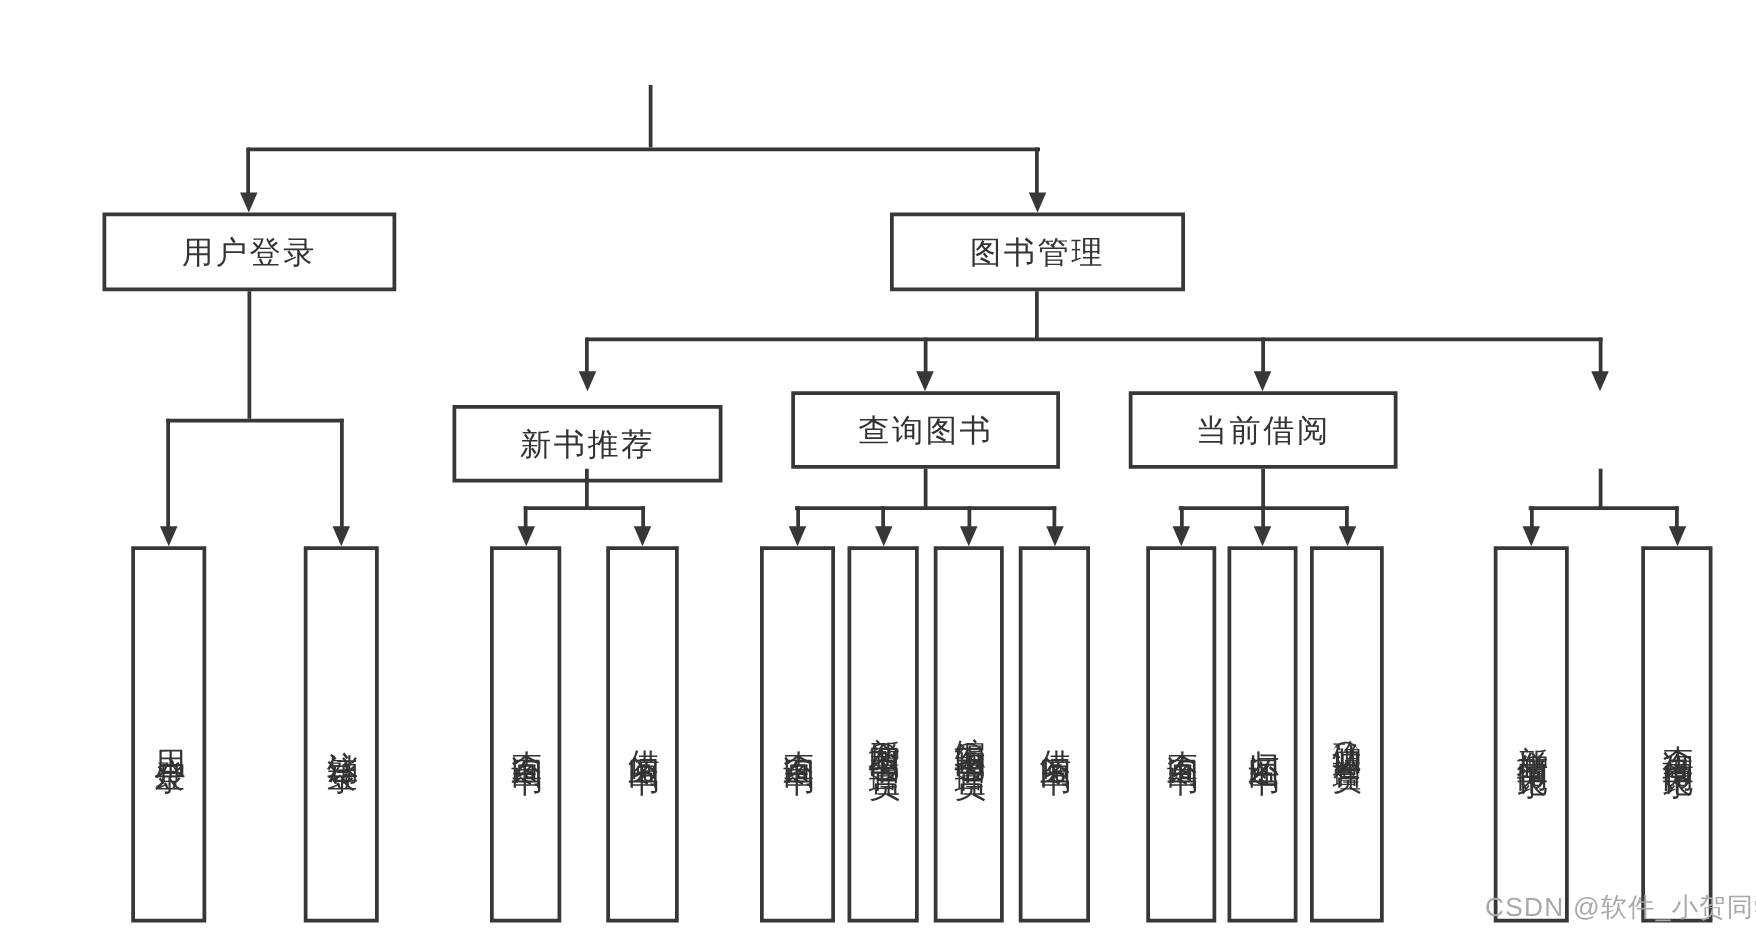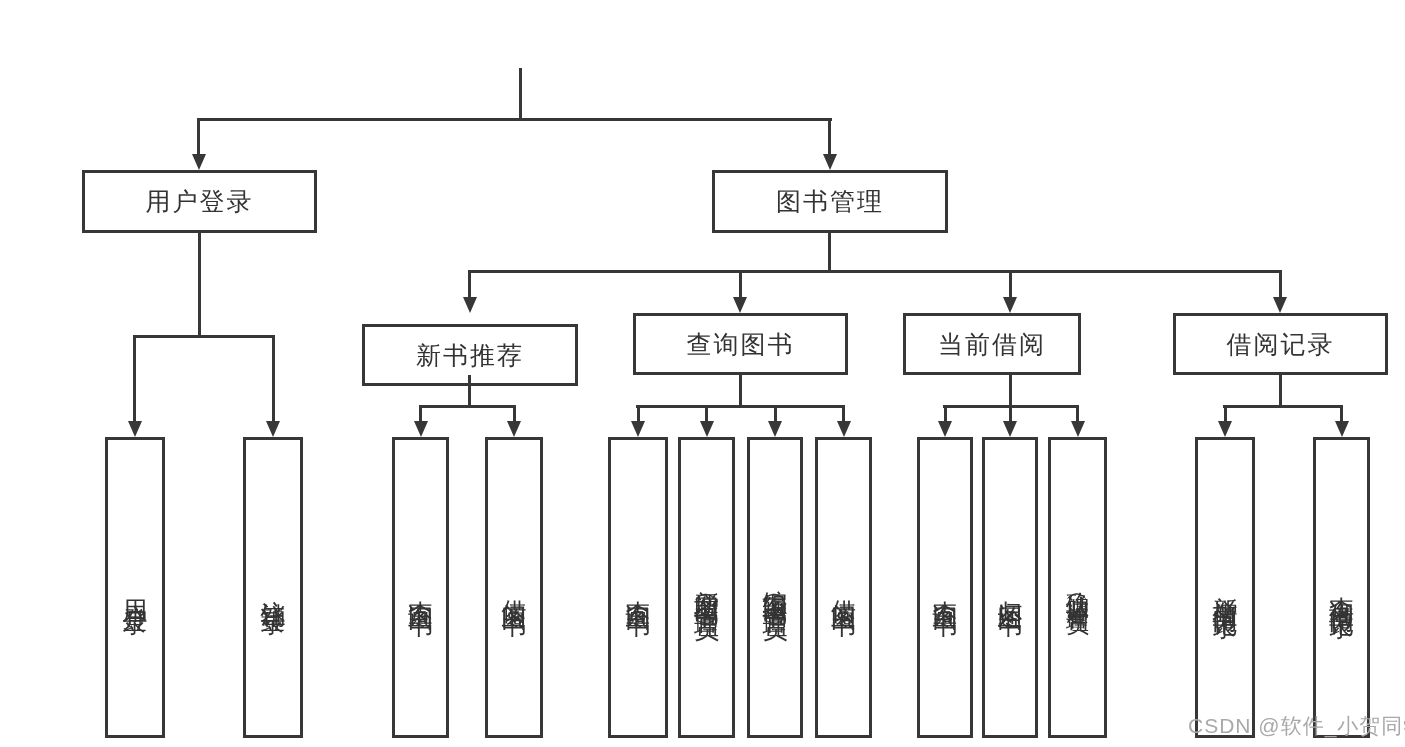--- a/index.html
+++ b/index.html
@@ -88,22 +88,21 @@
   <div class="ahead" style="left:463px; top:297px;"></div>
   <div class="vline" style="left:739px; top:270px; height:29px;"></div>
   <div class="ahead" style="left:733px; top:297px;"></div>
   <div class="vline" style="left:1009px; top:270px; height:29px;"></div>
   <div class="ahead" style="left:1003px; top:297px;"></div>
   <div class="vline" style="left:1279px; top:270px; height:29px;"></div>
   <div class="ahead" style="left:1273px; top:297px;"></div>
 
   <div class="box" style="left:362px; top:313px; width:216px; height:62px;margin-top:11px;">新书推荐</div>
   <div class="box" style="left:633px; top:313px; width:215px; height:62px;">查询图书</div>
-  <div class="box" style="left:903px; top:313px; width:178px; height:62px;text-align:right;">当前借阅</div>
-  <div class="box" style="left:1173px; top:313px; width:215px; height:62px;">借阅记录</div>
+  <div class="box" style="left:903px; top:313px; width:215px; height:62px;text-align:right;">当前借阅</div>
 
   <div class="vline" style="left:468px; top:375px; height:32px;"></div>
   <div class="vline" style="left:739px; top:375px; height:32px;"></div>
   <div class="vline" style="left:1009px; top:375px; height:32px;"></div>
   <div class="vline" style="left:1279px; top:375px; height:32px;"></div>
 
   <div class="hline" style="left:419px; top:405px; width:97px;"></div>
   <div class="hline" style="left:636px; top:405px; width:209px;"></div>
   <div class="hline" style="left:943px; top:405px; width:136px;"></div>
   <div class="hline" style="left:1223px; top:405px; width:120px;"></div>

